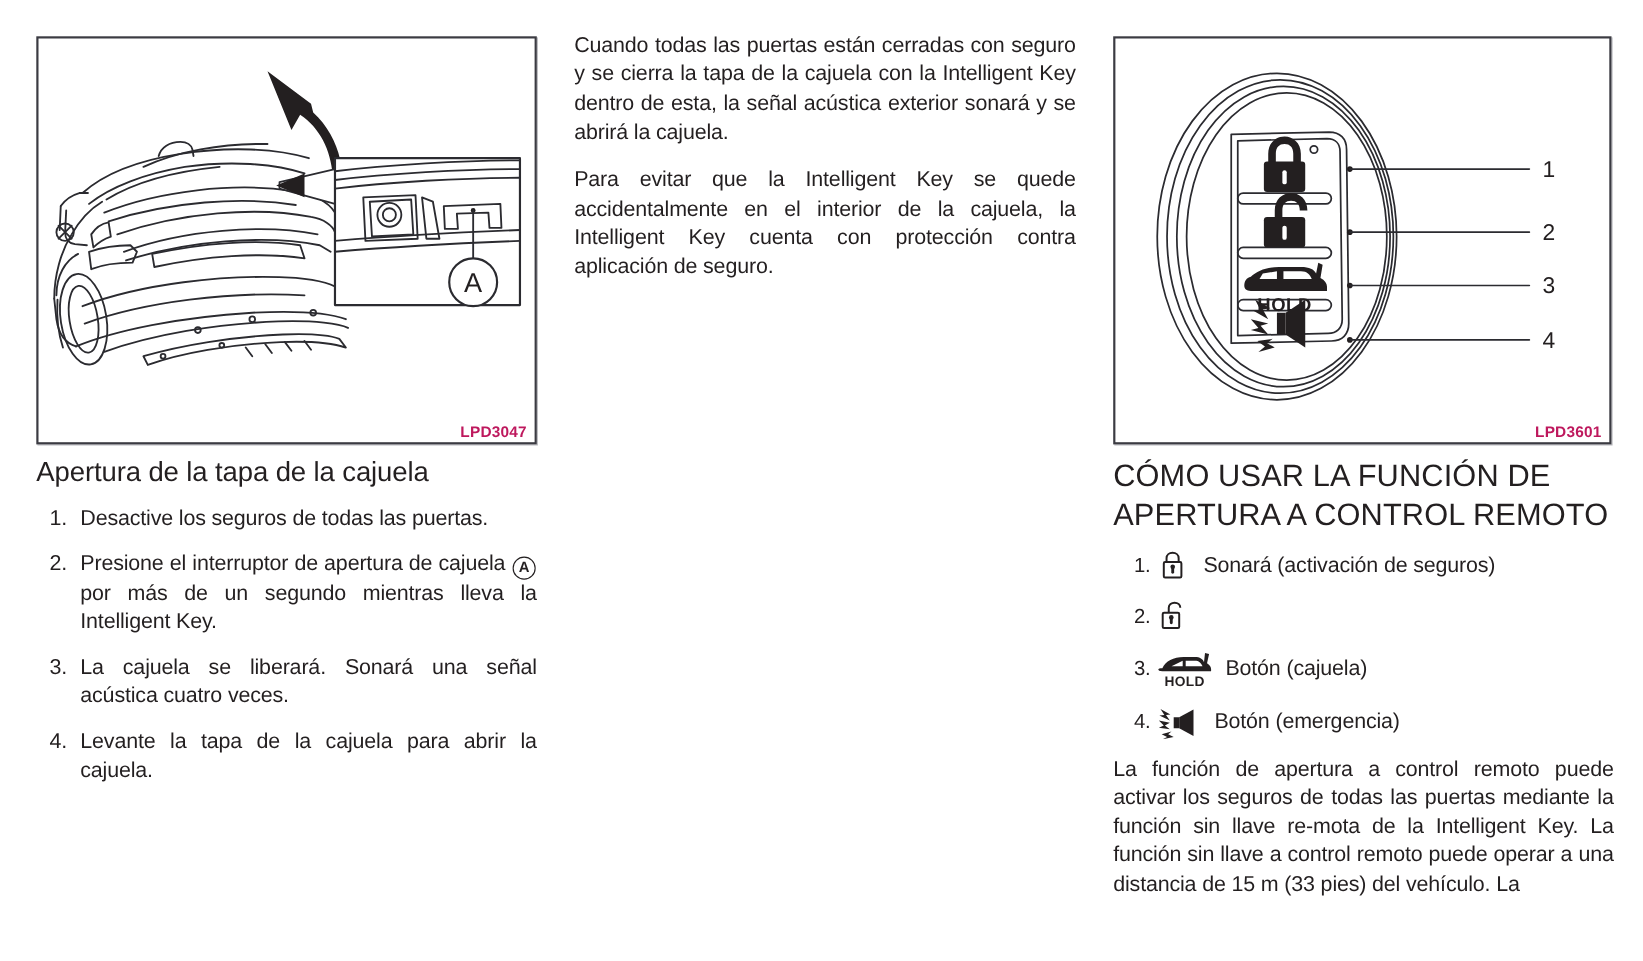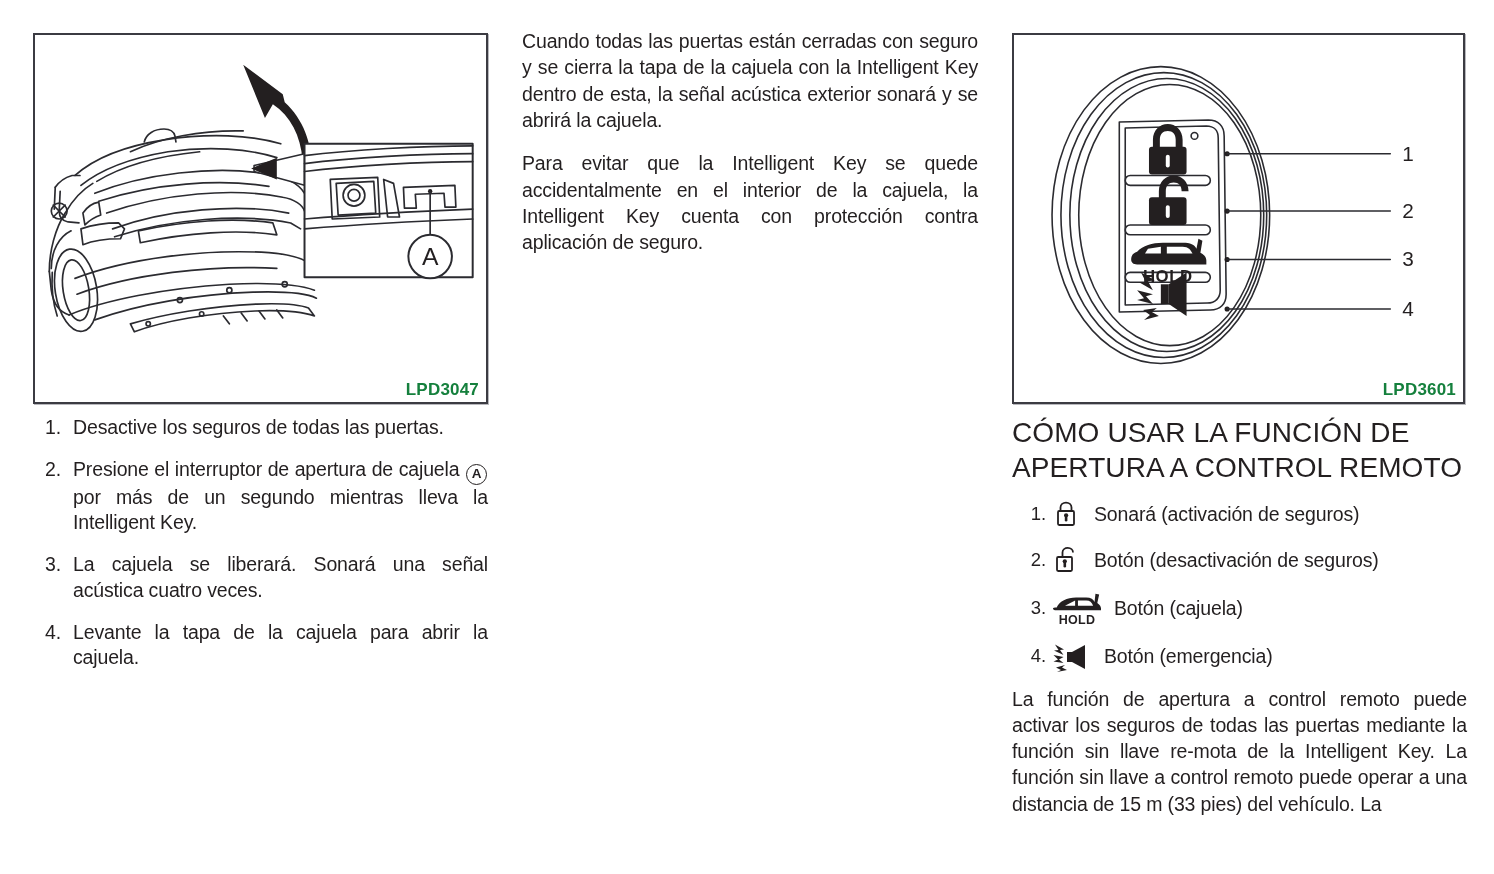--- a/index.html
+++ b/index.html
@@ -27,24 +27,24 @@
     position: absolute;
     border: 2px solid #3b3b42;
     box-sizing: border-box;
     background: #ffffff;
     box-shadow: 1px 1px 0 0 #b8b8bd;
   }
   .figure-code {
     position: absolute;
     right: 7px;
     bottom: 2px;
-    font-size: 17px;
+    font-size: 14px;
     font-weight: 700;
     letter-spacing: .2px;
-    color: #15803d;
+    color: #be185d;
   }
   .figure-art {
     position: absolute;
     inset: 0;
   }
   .figure-art svg { display: block; width: 100%; height: 100%; }
 
   
   #left-col {
     position: absolute;
@@ -354,20 +354,21 @@
           <text x="392" y="185">2</text>
           <text x="392" y="234">3</text>
           <text x="392" y="284">4</text>
         </g>
       </svg>
     </div>
     <div class="figure-code">LPD3601</div>
   </div>
 
   <div id="left-col">
+    <h2 class="sec-title">Apertura de la tapa de la cajuela</h2>
 
     <ol class="proc">
       <li>
         <span class="num">1.</span>
         <span class="txt">Desactive los seguros de todas las puertas.</span>
       </li>
       <li>
         <span class="num">2.</span>
         <span class="txt"><span>Presione el interruptor de apertura de cajuela </span><span class="circA">A</span><span> por más de un segundo mientras lleva la Intelligent Key.</span></span>
       </li>
@@ -411,21 +412,20 @@
         <span class="licon">
           <svg width="34" height="34" viewBox="0 0 34 34" xmlns="http://www.w3.org/2000/svg">
             <g fill="none" stroke="#231f20" stroke-width="1.8" stroke-linejoin="round">
               <path d="M12.5 13 L12.5 8.5 C12.5 5.8 15 3.9 17.8 3.9 C20.6 3.9 23 5.8 23 8.5"></path>
               <rect x="7" y="13" width="15" height="14" rx="1.2"></rect>
             </g>
             <rect x="13.5" y="16.5" width="2.6" height="7" rx="1.3" fill="#231f20"></rect>
             <circle cx="14.8" cy="17.3" r="2.1" fill="#231f20"></circle>
           </svg>
         </span>
-        <span class="ltext">Botón (desactivación de seguros)</span>
       </li>
 
       <li>
         <span class="lnum">3.</span>
         <span class="licon" style="flex-direction:column; height:38px;">
           <svg width="54" height="26" viewBox="0 0 54 26" xmlns="http://www.w3.org/2000/svg">
             <g fill="#231f20" stroke="none">
               <path d="M5 19 C 8 12, 16 8, 26 8 L 37 8 C 42 8, 45 10, 46 13
                        L 47 4 L 51 5 L 49 14 C 52 16, 53 18, 53 20 L 53 22 L 5 22
                        C 2 22, 1 21, 1 20 C 1 19.5, 2.5 19, 5 19 Z"></path>

